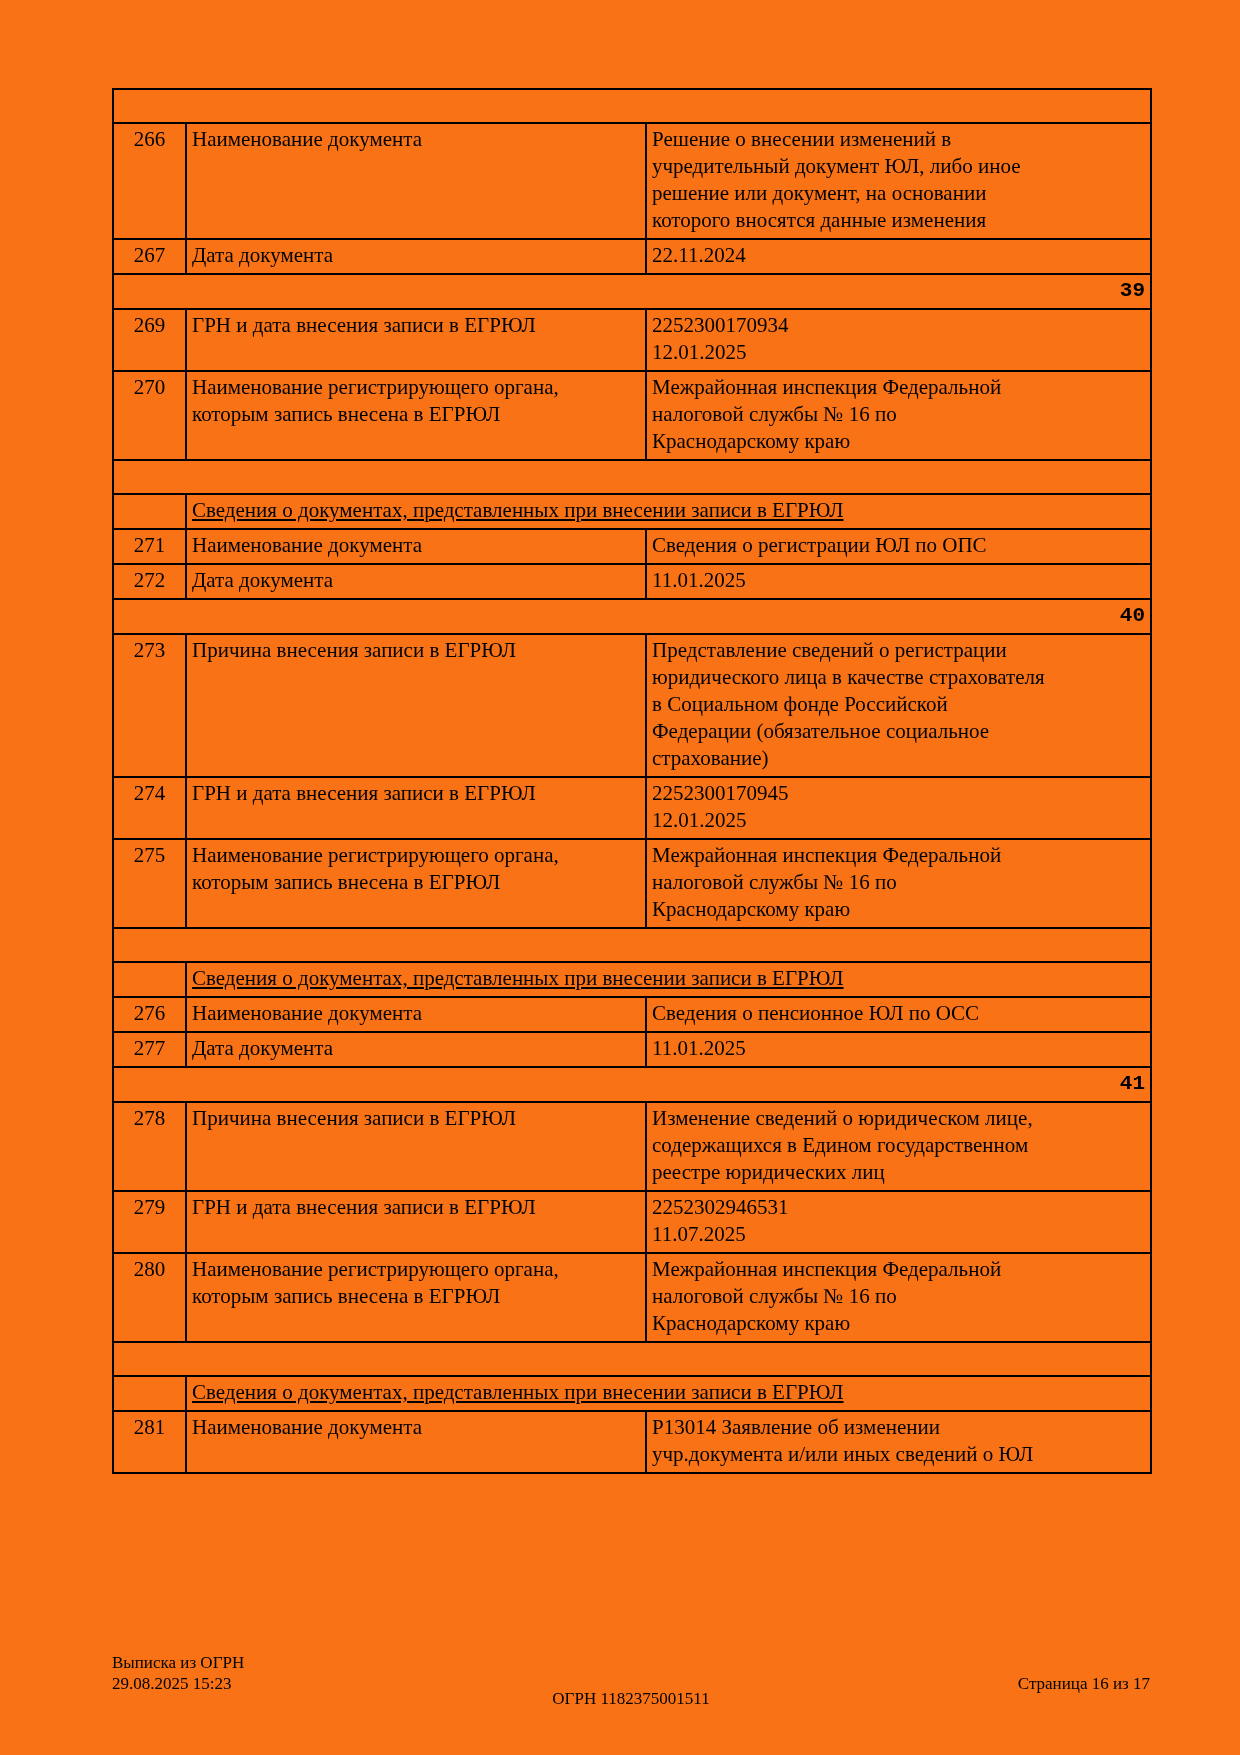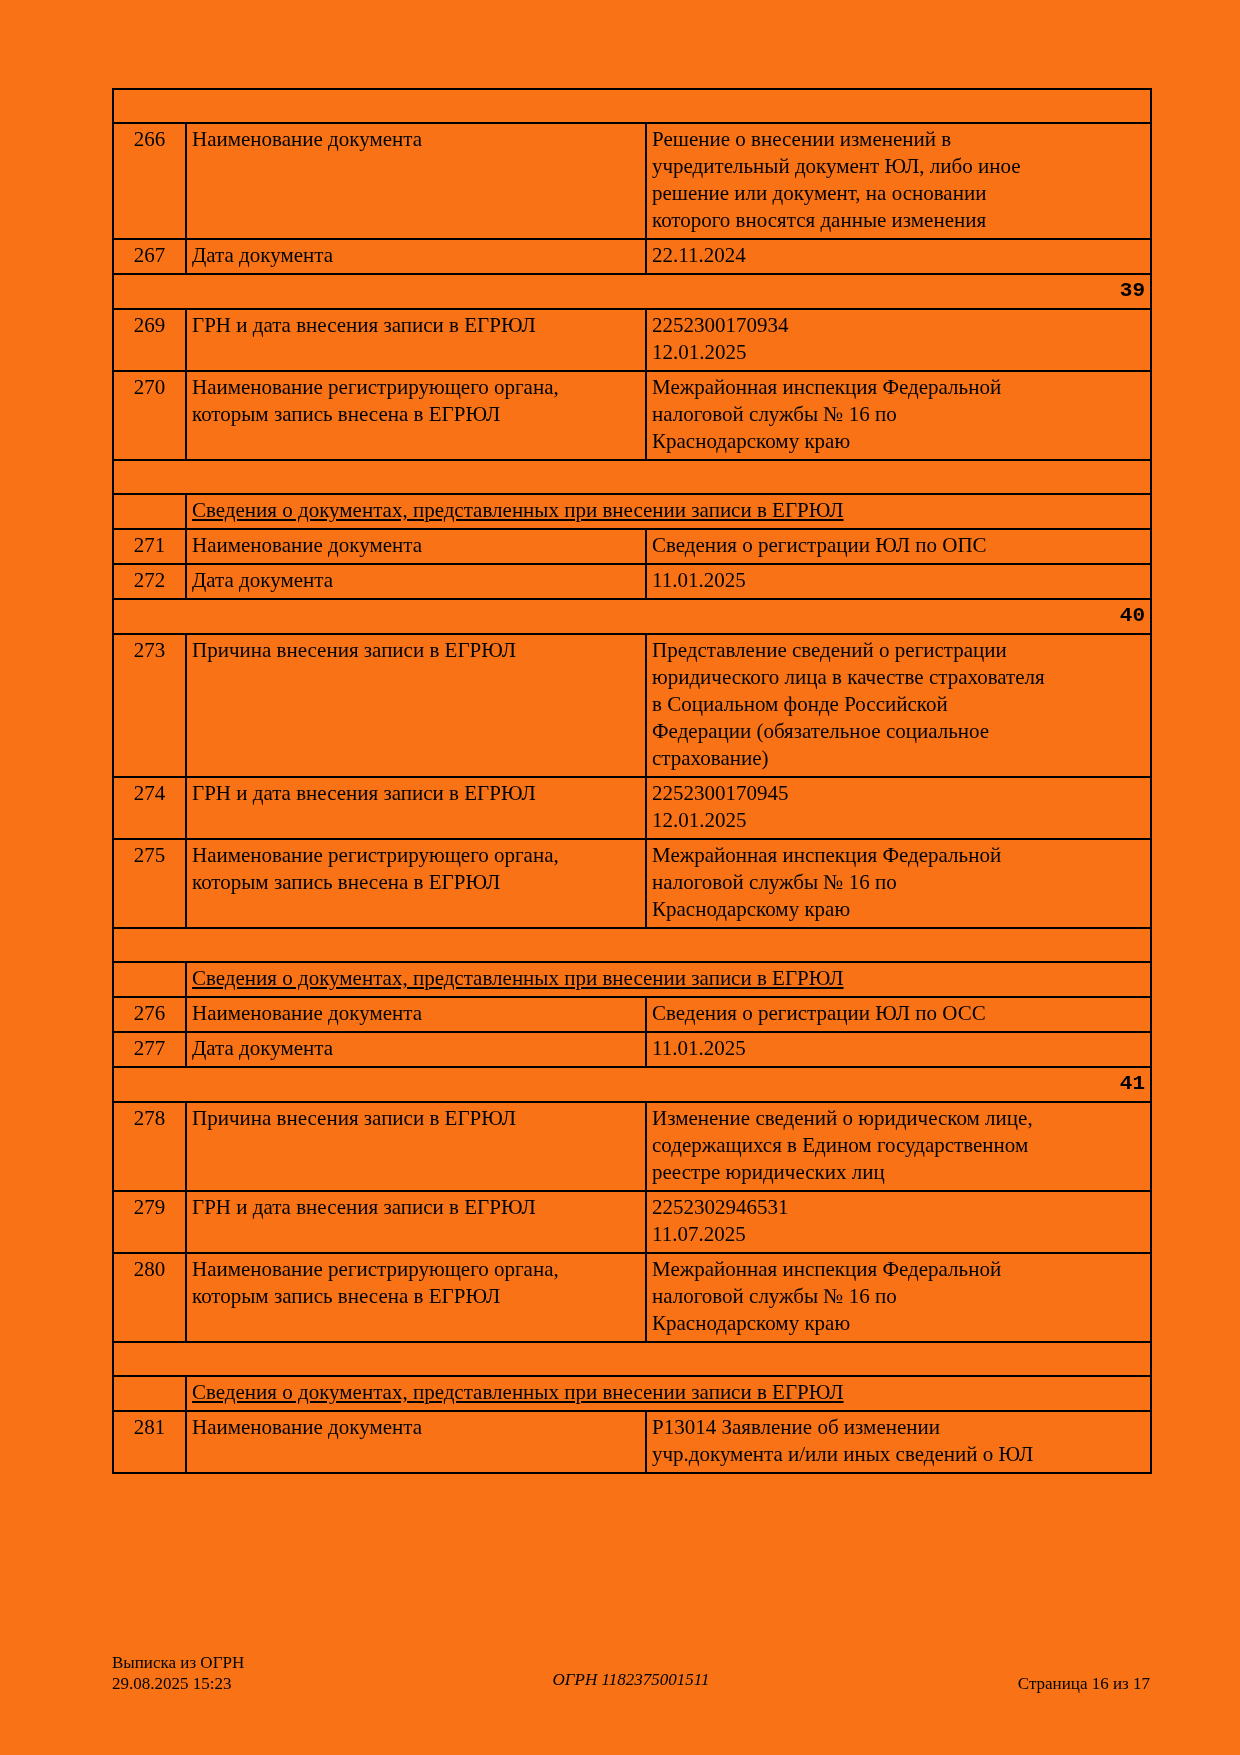--- a/index.html
+++ b/index.html
@@ -38,21 +38,21 @@
   tr.docs-header-row td.hdr{font-weight:normal;text-decoration:underline;}
   .footer{
     position:absolute;
     left:112px;
     top:1652px;
     width:1038px;
     font-size:17px;
     line-height:21px;
   }
   .footer .left{position:absolute;left:0;top:0;}
-  .footer .center{position:absolute;left:0;right:0;top:17px;text-align:center;font-style:italic;}
+  .footer .center{position:absolute;left:0;right:0;top:36px;text-align:center;}
   .footer .right{position:absolute;right:0;top:21px;text-align:left;}
 </style>
 </head>
 <body>
 
 <div class="page">
 
   <table class="egrul">
     <colgroup>
       <col style="width:73px">
@@ -137,21 +137,21 @@
         <tr class="spacer-row">
           <td colspan="3"></td>
         </tr>
         <tr class="docs-header-row">
           <td></td>
           <td colspan="2" class="hdr">Сведения о документах, представленных при внесении записи в ЕГРЮЛ</td>
         </tr>
         <tr>
           <td class="num">276</td>
           <td>Наименование документа</td>
-          <td class="val">Сведения о регистрации ЮЛ по ОСС</td>
+          <td class="val">Сведения о пенсионное ЮЛ по ОСС</td>
         </tr>
         <tr>
           <td class="num">277</td>
           <td>Дата документа</td>
           <td class="val">11.01.2025</td>
         </tr>
         <tr class="section-row">
           <td colspan="3">41</td>
         </tr>
         <tr>

